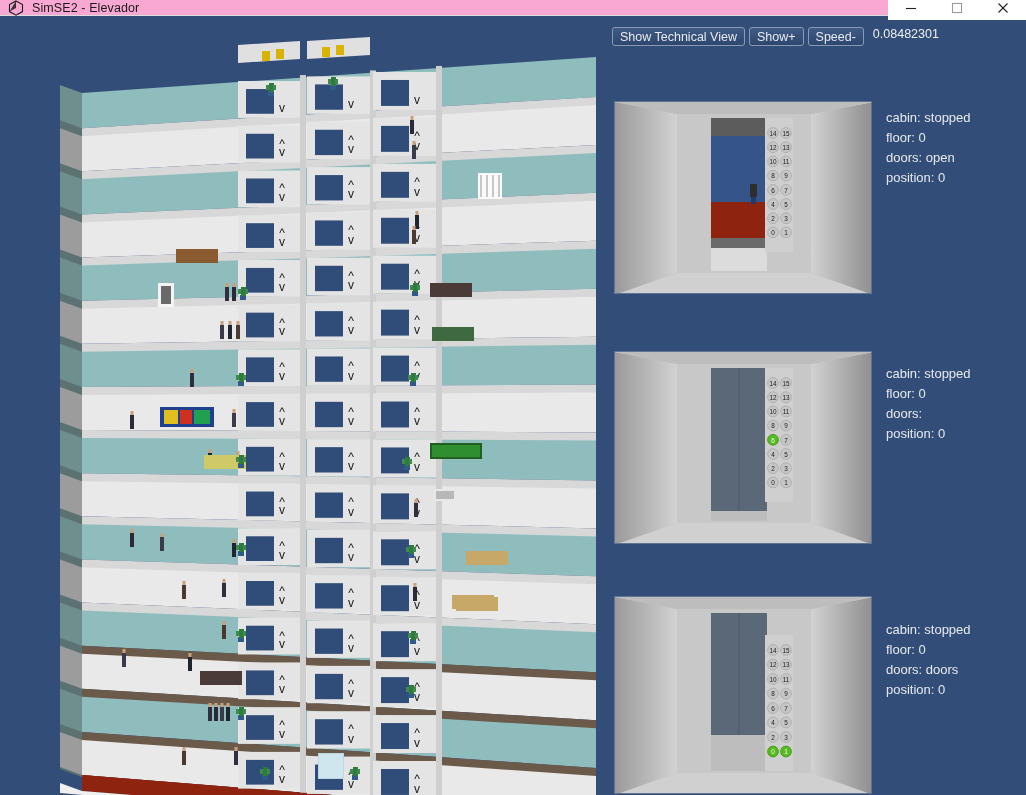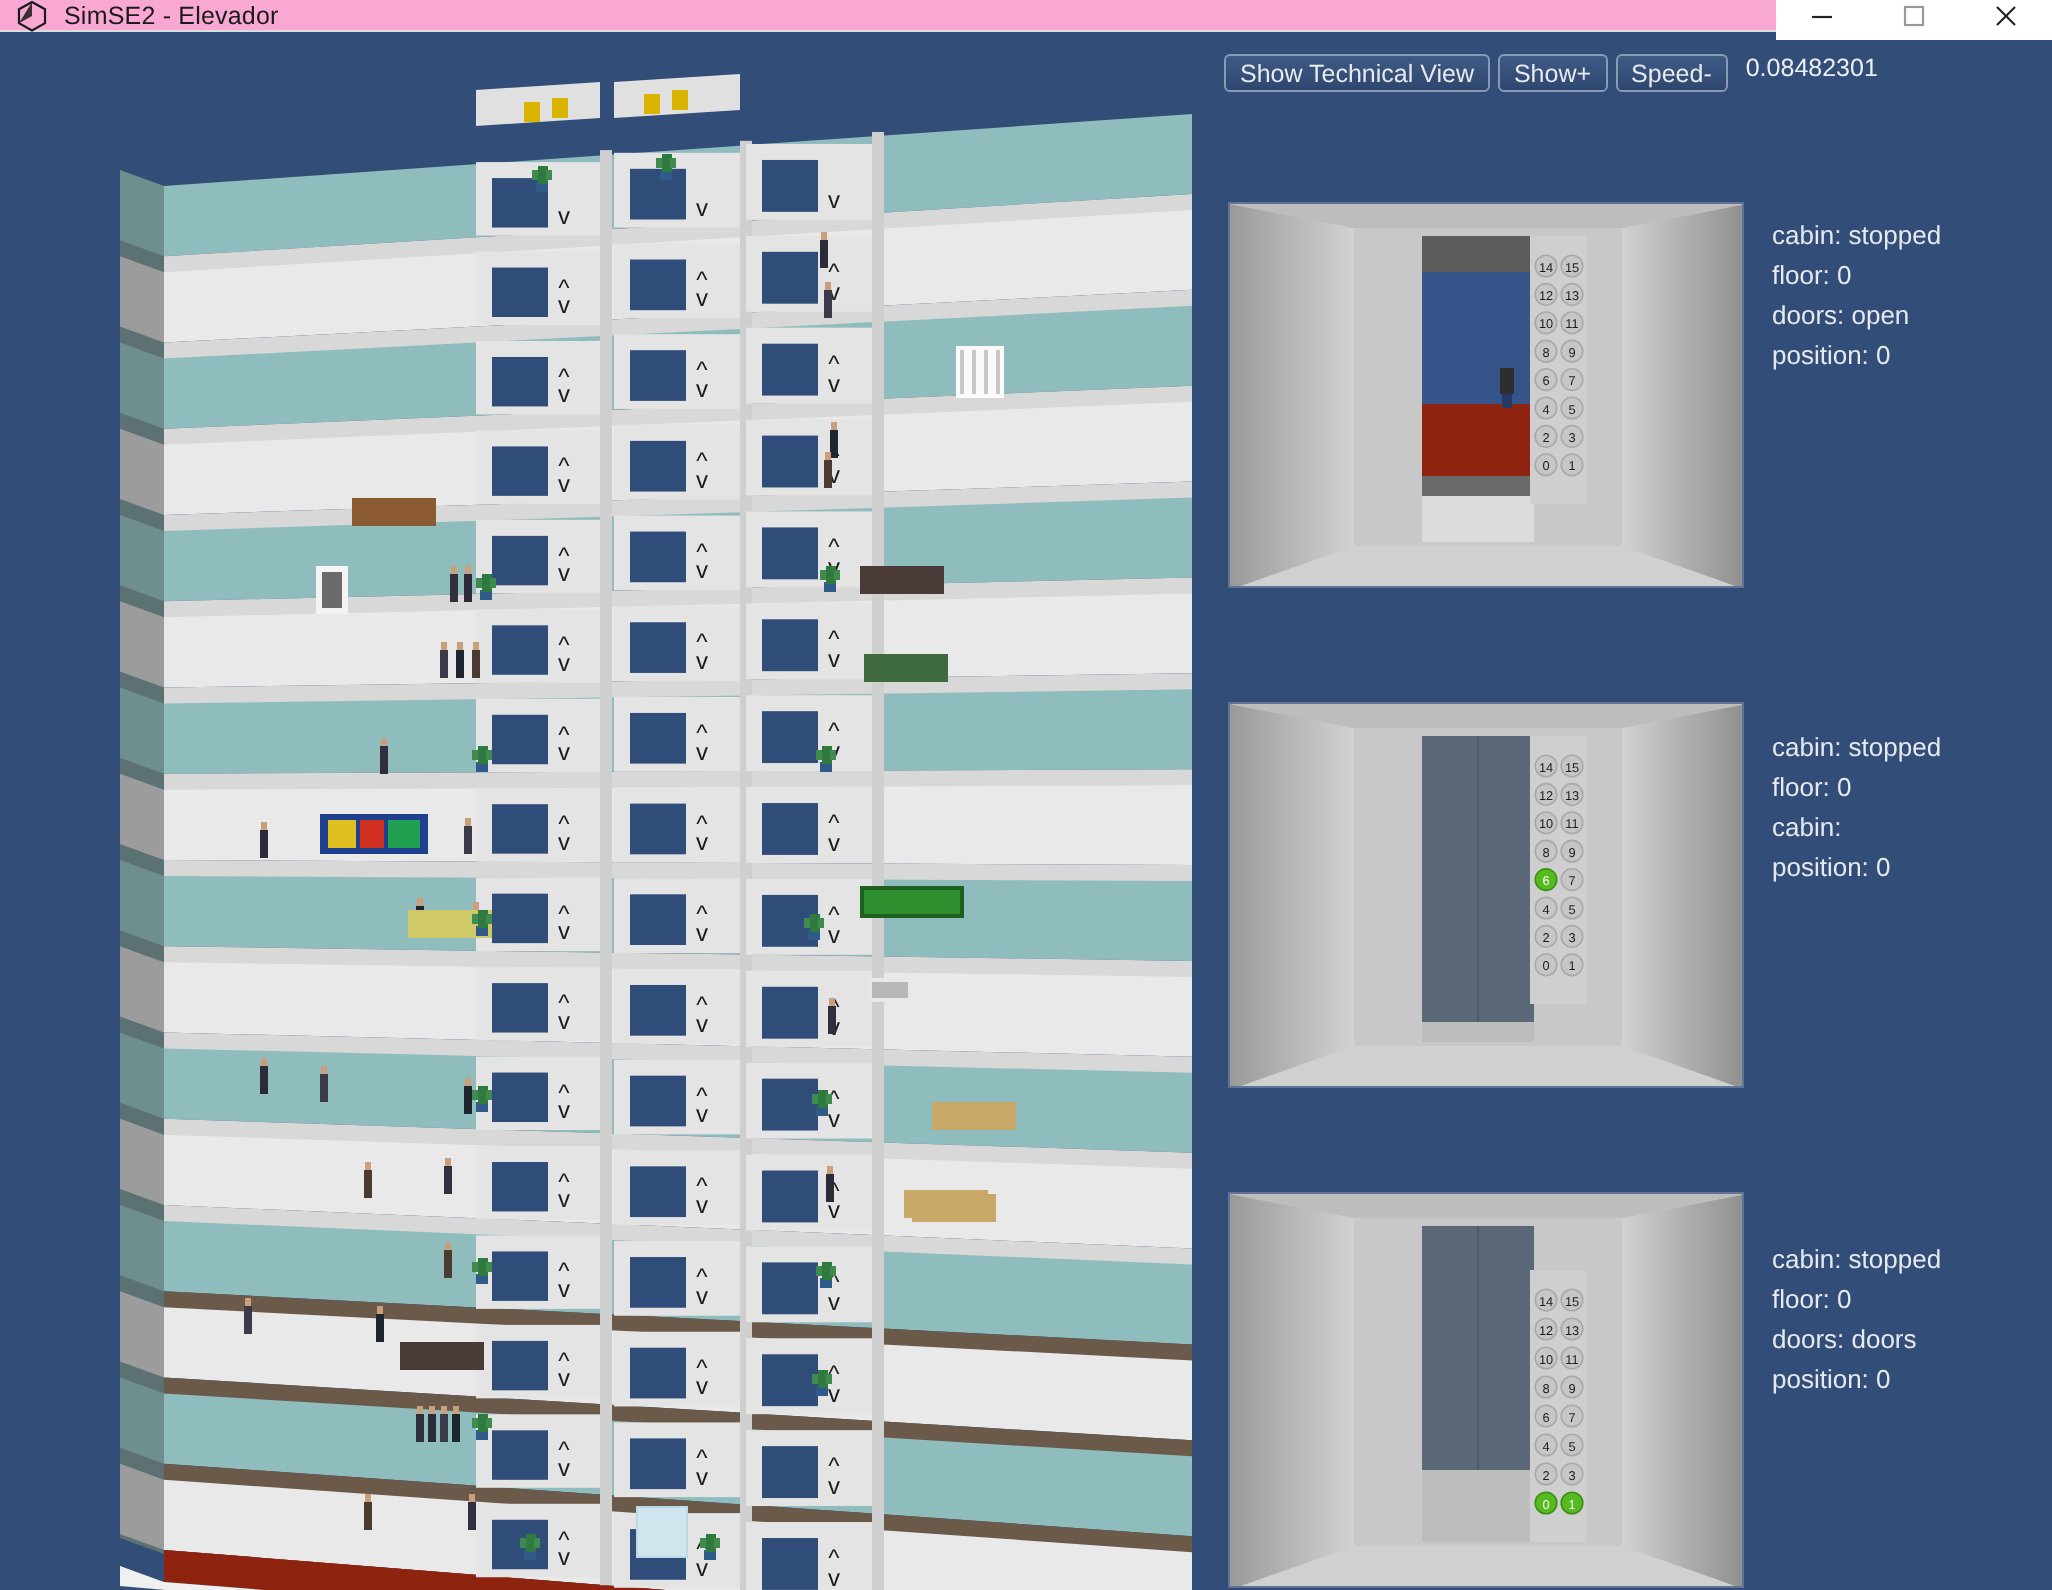--- a/index.html
+++ b/index.html
@@ -774,21 +774,21 @@
 
   <div class="status-block" id="status-0">
     <div class="status-line">cabin: stopped</div>
     <div class="status-line">floor: 0</div>
     <div class="status-line">doors: open</div>
     <div class="status-line">position: 0</div>
   </div>
   <div class="status-block" id="status-1">
     <div class="status-line">cabin: stopped</div>
     <div class="status-line">floor: 0</div>
-    <div class="status-line">cabin:</div>
+    <div class="status-line">doors:</div>
     <div class="status-line">position: 0</div>
   </div>
   <div class="status-block" id="status-2">
     <div class="status-line">cabin: stopped</div>
     <div class="status-line">floor: 0</div>
     <div class="status-line">doors: doors</div>
     <div class="status-line">position: 0</div>
   </div>
 
 </div>

